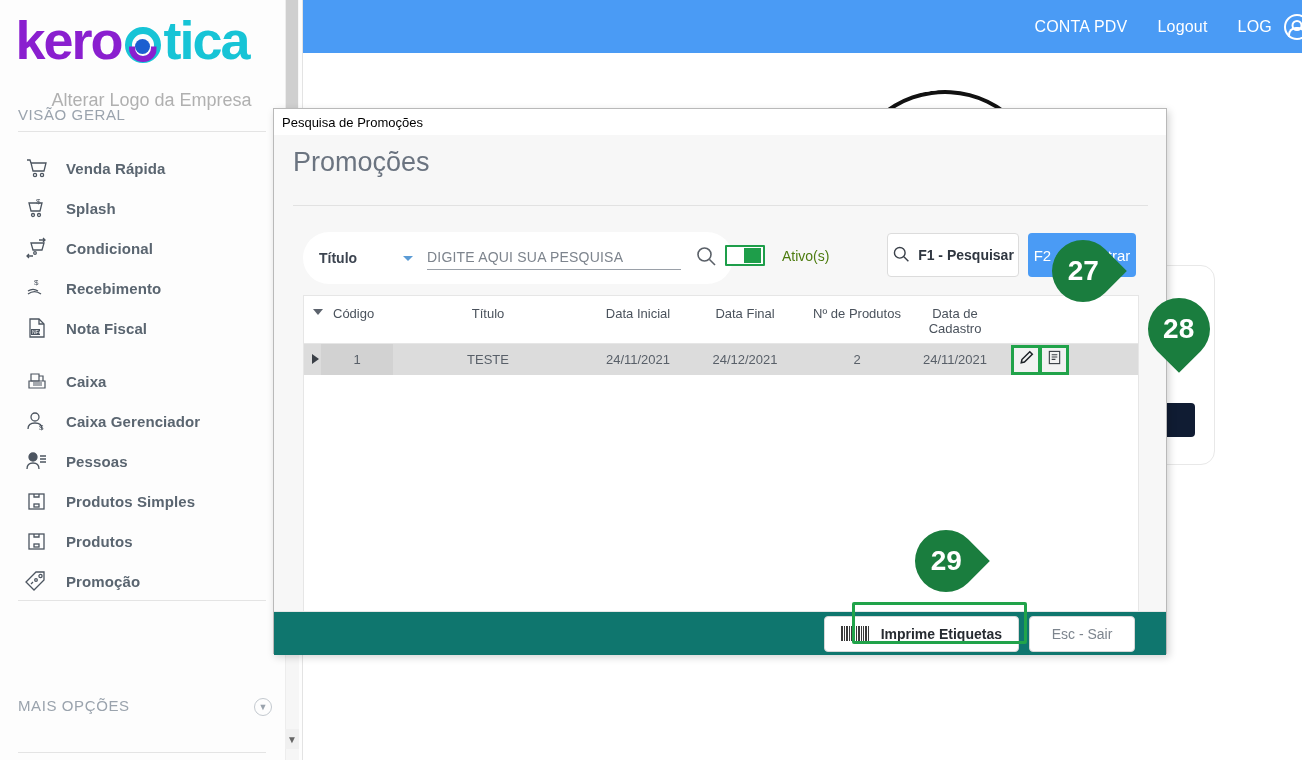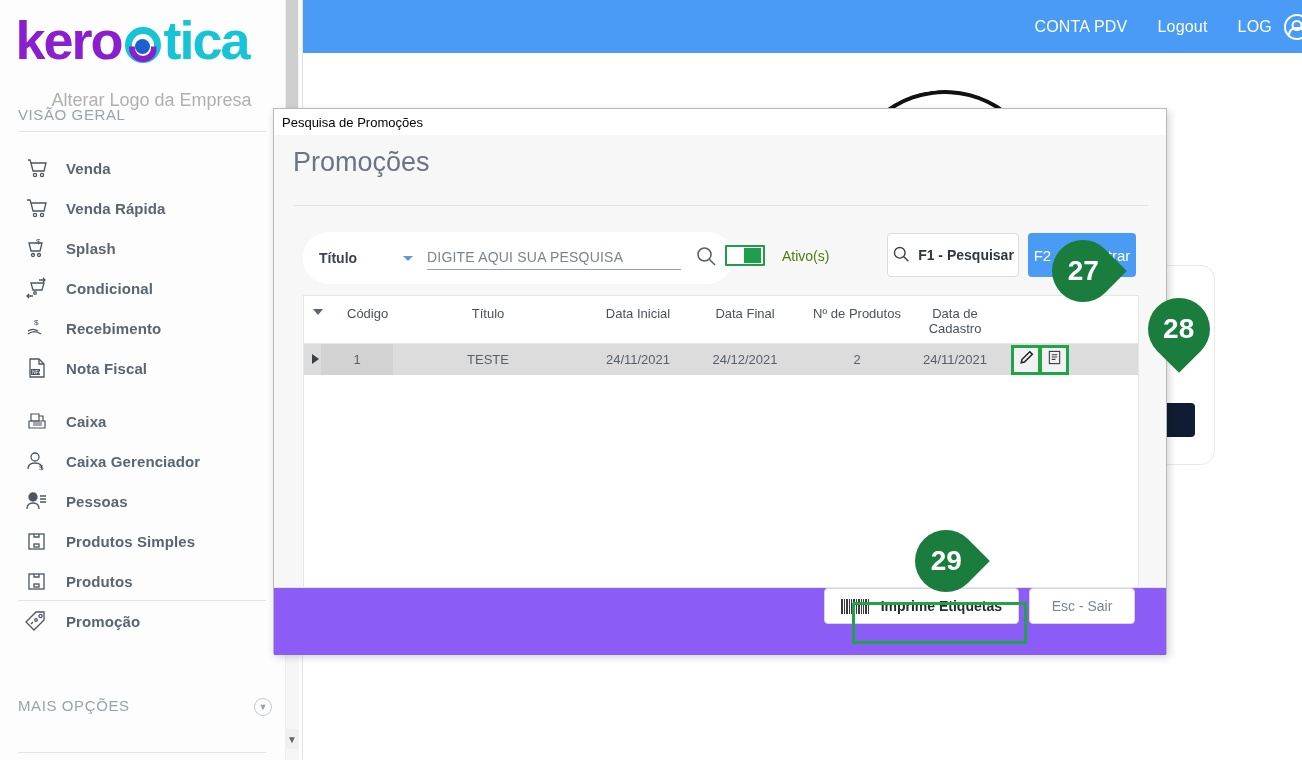--- a/index.html
+++ b/index.html
@@ -218,21 +218,21 @@
     position: absolute; left: 29px; top: 160px; width: 836px; height: 330px;
     background: #ffffff; border: 1px solid #e6e6e6;
   }
   .thead {
     display: flex; align-items: flex-start; height: 48px;
     border-bottom: 1px solid #e6e6e6; padding-top: 10px;
   }
   .th {
     font-size: 13px; color: #4a525c; text-align: center; line-height: 15px;
   }
-  .th.sortcol { display: flex; align-items: flex-start; gap: 24px; padding-left: 9px; }
+  .th.sortcol { display: flex; align-items: flex-start; gap: 10px; padding-left: 9px; }
   .sort-caret {
     width: 0; height: 0; border-left: 5px solid transparent;
     border-right: 5px solid transparent; border-top: 6px solid #5c636d; margin-top: 3px;
   }
   .trow {
     display: flex; align-items: center; height: 31px; background: #dcdcdc;
     position: relative;
   }
   .trow .expander {
     position: absolute; left: 8px; top: 10px;
@@ -251,23 +251,23 @@
   .row-actions { display: flex; gap: 2px; margin-left: 20px; }
   .act-btn {
     width: 26px; height: 26px; background: #efefef; border: 1px solid #cfcfcf;
     display: flex; align-items: center; justify-content: center; cursor: pointer;
     color: #2b2f35;
   }
   .act-btn.hl { outline: 3px solid #21a34a; outline-offset: -1px; background: #f2f2f2; }
 
   
   .modal-footer {
-    position: absolute; left: 0; bottom: 0; width: 892px; height: 68px;
-    background: #8b5cf6; border-top: 1px solid #e6e6e6;
-    display: flex; justify-content: flex-end;
+    position: absolute; left: 0; bottom: 0; width: 892px; height: 44px;
+    background: #0f766e; border-top: 1px solid #e6e6e6;
+    display: flex; align-items: center; justify-content: flex-end;
     padding-right: 31px; gap: 10px;
   }
   .btn-etq {
     height: 36px; padding: 0 16px; background: #fff;
     border: 1px solid #d7d7d7; border-radius: 4px;
     display: flex; align-items: center; gap: 12px;
     font-size: 14px; color: #262b31; font-weight: 700; cursor: pointer;
     position: relative;
   }
   .btn-etq-hl {
@@ -330,31 +330,20 @@
     <div class="logo-wrap">
       <span class="logo-kero">kero</span><span class="logo-o-mark"><span class="ring-outer"></span><span class="ring-purple"></span><span class="dot"></span></span><span class="logo-otica">tica</span>
     </div>
 
     <div class="logo-sub">Alterar Logo da Empresa</div>
     <div class="visao-geral">VISÃO GERAL</div>
     <div class="side-divider" style="top:131px;"></div>
 
     <div class="menu">
 
-      <div class="menu-item">
-        <span class="menu-ico">
-            <svg width="24" height="22" viewBox="0 0 24 22" fill="none" stroke="#4c5560" stroke-width="1.3">
-              <path d="M3 3h2l1 3"></path>
-              <path d="M6 6h15l-2 8H8z"></path>
-              <circle cx="10" cy="18" r="1.6"></circle>
-              <circle cx="17" cy="18" r="1.6"></circle>
-            </svg>
-          </span>
-        <span class="menu-label">Venda</span>
-      </div>
 
       <div class="menu-item">
         <span class="menu-ico">
             <svg width="24" height="22" viewBox="0 0 24 22" fill="none" stroke="#4c5560" stroke-width="1.3">
               <path d="M2 3h3l1 3"></path>
               <path d="M6 6h15l-2 8H8z"></path>
               <circle cx="10" cy="18" r="1.6"></circle>
               <circle cx="17" cy="18" r="1.6"></circle>
             </svg>
           </span>

